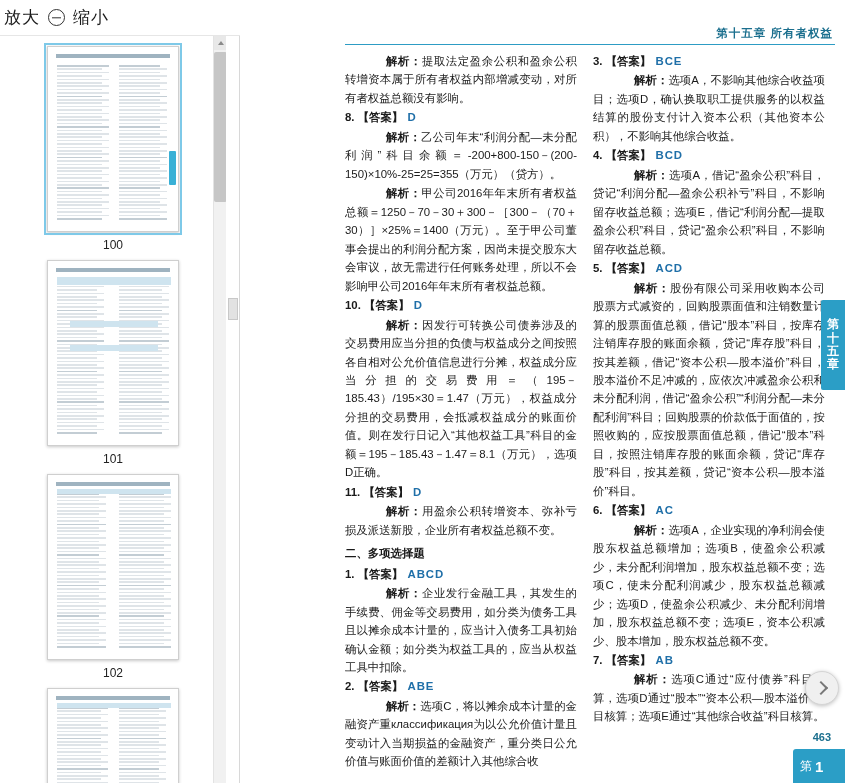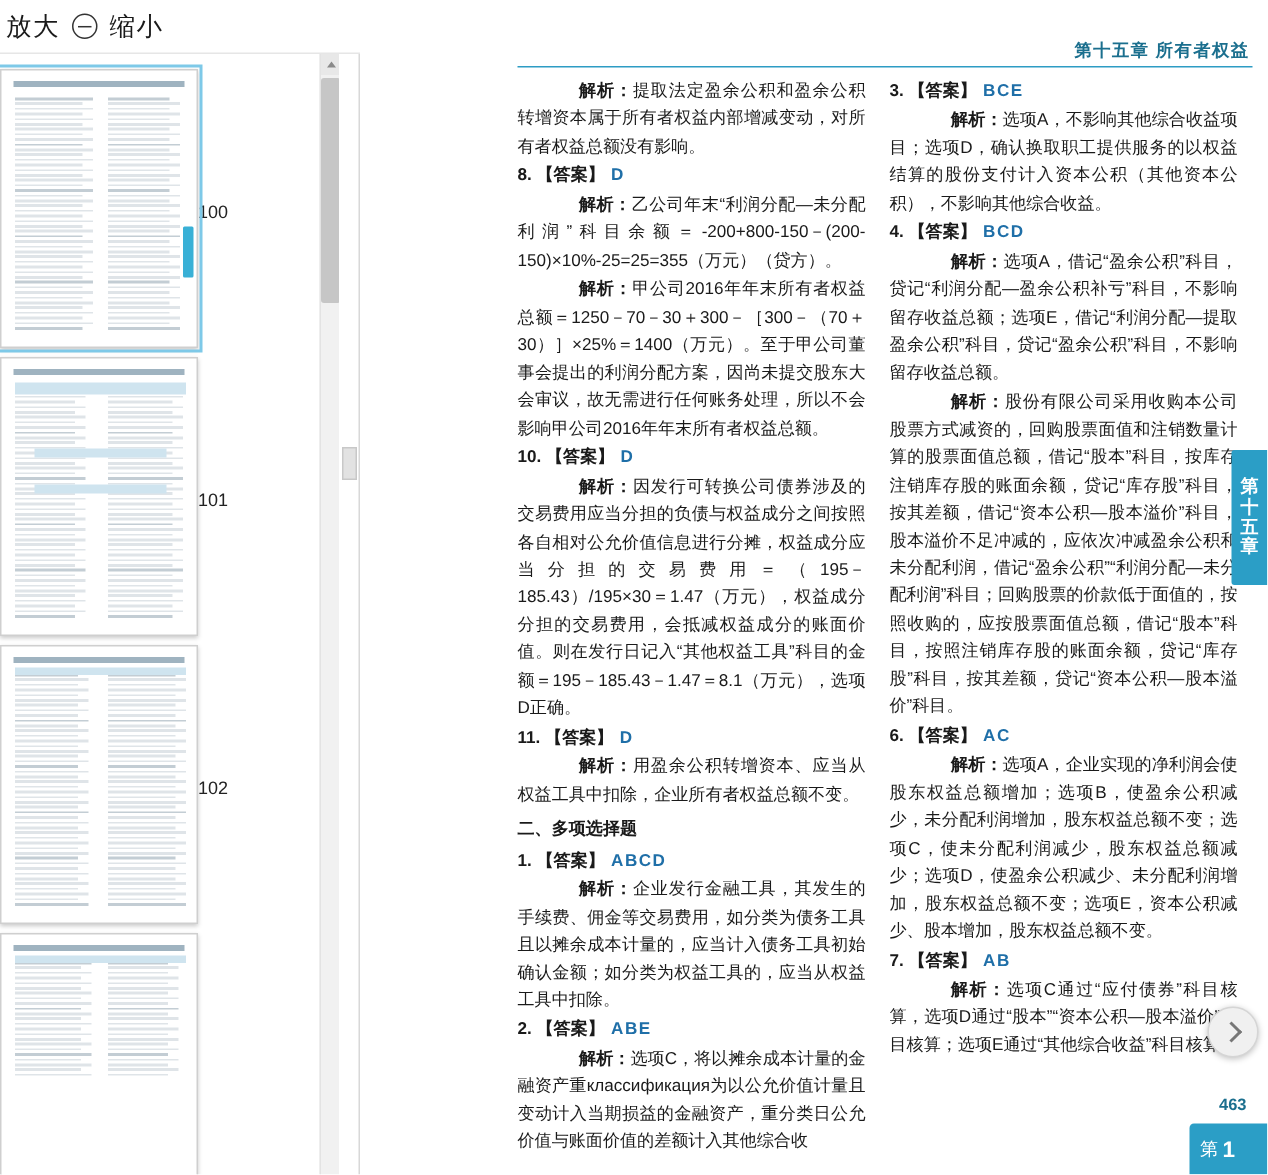--- a/index.html
+++ b/index.html
@@ -61,20 +61,21 @@
     overflow: hidden;
   }
   .thumb-wrap {
     width: 226px;
     padding-top: 10px;
   }
   .thumb-item {
     width: 226px;
     margin-bottom: 6px;
     display: flex;
+    flex-direction: column;
     align-items: center;
   }
   .thumb-page {
     width: 132px;
     height: 186px;
     background: #fff;
     border: 1px solid #cfcfcf;
     box-shadow: 0 1px 3px rgba(0,0,0,0.22);
     position: relative;
     overflow: hidden;
@@ -681,32 +682,33 @@
   </div>
 
   <div class="col" id="col-left">
       <p class="p"><span class="lbl">解析：</span><span>提取法定盈余公积和盈余公积转增资本属于所有者权益内部增减变动，对所有者权益总额没有影响。</span></p>
       <p class="p"><span class="num">8. </span><span class="ans">【答案】</span><span class="ans-val">  D</span></p>
       <p class="p"><span class="lbl">解析：</span><span>乙公司年末“利润分配—未分配利润”科目余额＝-200+800-150－(200-150)×10%-25=25=355（万元）（贷方）。</span></p>
       <p class="p"><span class="lbl">解析：</span><span>甲公司2016年年末所有者权益总额＝1250－70－30＋300－［300－（70＋30）］×25%＝1400（万元）。至于甲公司董事会提出的利润分配方案，因尚未提交股东大会审议，故无需进行任何账务处理，所以不会影响甲公司2016年年末所有者权益总额。</span></p>
       <p class="p"><span class="num">10. </span><span class="ans">【答案】</span><span class="ans-val">  D</span></p>
       <p class="p"><span class="lbl">解析：</span><span>因发行可转换公司债券涉及的交易费用应当分担的负债与权益成分之间按照各自相对公允价值信息进行分摊，权益成分应当分担的交易费用＝（195－185.43）/195×30＝1.47（万元），权益成分分担的交易费用，会抵减权益成分的账面价值。则在发行日记入“其他权益工具”科目的金额＝195－185.43－1.47＝8.1（万元），选项D正确。</span></p>
       <p class="p"><span class="num">11. </span><span class="ans">【答案】</span><span class="ans-val">  D</span></p>
-      <p class="p"><span class="lbl">解析：</span><span>用盈余公积转增资本、应当从权益工具中扣除，企业所有者权益总额不变。</span></p>
+      <p class="p"><span class="lbl">解析：</span><span>用盈余公积转增资本、弥补亏损及派送新股，企业所有者权益总额不变。</span></p>
       <p class="p sub">二、多项选择题</p>
       <p class="p"><span class="num">1. </span><span class="ans">【答案】</span><span class="ans-val">  ABCD</span></p>
       <p class="p"><span class="lbl">解析：</span><span>企业发行金融工具，其发生的手续费、佣金等交易费用，如分类为债务工具且以摊余成本计量的，应当计入债务工具初始确认金额；如分类为权益工具的，应当从权益工具中扣除。</span></p>
       <p class="p"><span class="num">2. </span><span class="ans">【答案】</span><span class="ans-val">  ABE</span></p>
       <p class="p"><span class="lbl">解析：</span><span>选项C，将以摊余成本计量的金融资产重классификация为以公允价值计量且变动计入当期损益的金融资产，重分类日公允价值与账面价值的差额计入其他综合收</span></p>
     </div>
   <div class="col" id="col-right">
       <p class="p"><span class="num">3. </span><span class="ans">【答案】</span><span class="ans-val">  BCE</span></p>
       <p class="p"><span class="lbl">解析：</span><span>选项A，不影响其他综合收益项目；选项D，确认换取职工提供服务的以权益结算的股份支付计入资本公积（其他资本公积），不影响其他综合收益。</span></p>
       <p class="p"><span class="num">4. </span><span class="ans">【答案】</span><span class="ans-val">  BCD</span></p>
       <p class="p"><span class="lbl">解析：</span><span>选项A，借记“盈余公积”科目，贷记“利润分配—盈余公积补亏”科目，不影响留存收益总额；选项E，借记“利润分配—提取盈余公积”科目，贷记“盈余公积”科目，不影响留存收益总额。</span></p>
+      <p class="p"><span class="num">5. </span><span class="ans">【答案】</span><span class="ans-val">  ACD</span></p>
       <p class="p"><span class="lbl">解析：</span><span>股份有限公司采用收购本公司股票方式减资的，回购股票面值和注销数量计算的股票面值总额，借记“股本”科目，按库存注销库存股的账面余额，贷记“库存股”科目，按其差额，借记“资本公积—股本溢价”科目，股本溢价不足冲减的，应依次冲减盈余公积和未分配利润，借记“盈余公积”“利润分配—未分配利润”科目；回购股票的价款低于面值的，按照收购的，应按股票面值总额，借记“股本”科目，按照注销库存股的账面余额，贷记“库存股”科目，按其差额，贷记“资本公积—股本溢价”科目。</span></p>
       <p class="p"><span class="num">6. </span><span class="ans">【答案】</span><span class="ans-val">  AC</span></p>
       <p class="p"><span class="lbl">解析：</span><span>选项A，企业实现的净利润会使股东权益总额增加；选项B，使盈余公积减少，未分配利润增加，股东权益总额不变；选项C，使未分配利润减少，股东权益总额减少；选项D，使盈余公积减少、未分配利润增加，股东权益总额不变；选项E，资本公积减少、股本增加，股东权益总额不变。</span></p>
       <p class="p"><span class="num">7. </span><span class="ans">【答案】</span><span class="ans-val">  AB</span></p>
       <p class="p"><span class="lbl">解析：</span><span>选项C通过“应付债券”科目核算，选项D通过“股本”“资本公积—股本溢价”科目核算；选项E通过“其他综合收益”科目核算。</span></p>
     </div>
 
   <div id="chapter-tab">
       <span>第</span>
       <span>十</span>

